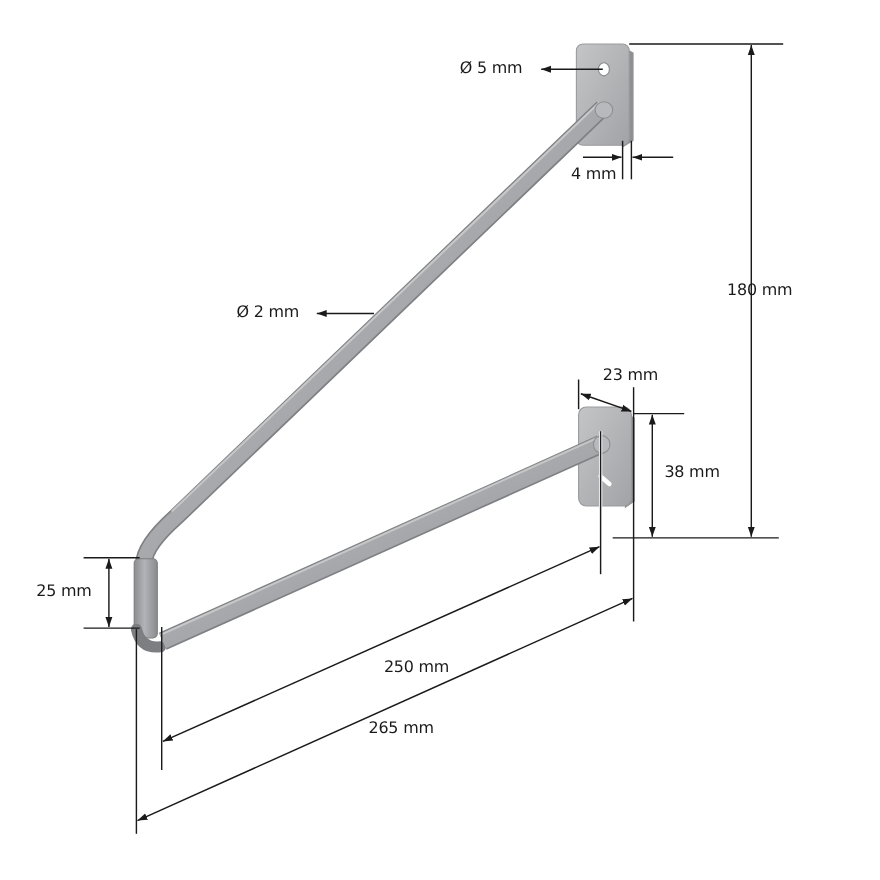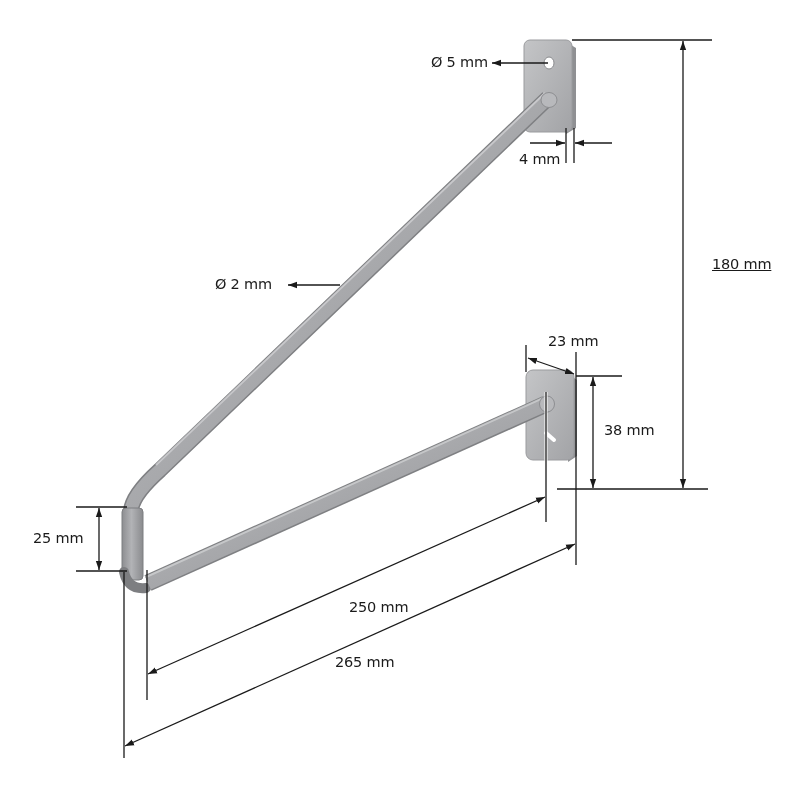--- a/index.html
+++ b/index.html
@@ -105,22 +105,22 @@
       <line x1="546" y1="392" x2="546" y2="522" stroke="#ffffff" stroke-width="3"></line>
       <line x1="546" y1="392" x2="546" y2="522"></line>
       <line x1="147" y1="570" x2="147" y2="700"></line>
       <line x1="148" y1="674" x2="545" y2="497" marker-start="url(#arrow)" marker-end="url(#arrow)"></line>
 
       <line x1="124" y1="572" x2="124" y2="758"></line>
       <line x1="125" y1="746" x2="575" y2="544" marker-start="url(#arrow)" marker-end="url(#arrow)"></line>
     </g>
   </svg>
 
-  <span class="lbl" style="left:418px; top:55px;margin-left:13px;">Ø 5 mm</span>
+  <span class="lbl" style="left:418px; top:55px;">Ø 5 mm</span>
   <span class="lbl" style="left:519px; top:152px;">4 mm</span>
-  <span class="lbl" style="left:712px; top:257px;text-decoration:underline;">180 mm</span>
+  <span class="lbl" style="left:661px; top:257px;">180 mm</span>
   <span class="lbl" style="left:215px; top:277px;">Ø 2 mm</span>
   <span class="lbl" style="left:532px; top:334px;margin-left:16px;">23 mm</span>
   <span class="lbl" style="left:604px; top:423px;">38 mm</span>
   <span class="lbl" style="left:33px; top:531px;">25 mm</span>
   <span class="lbl" style="left:349px; top:600px;">250 mm</span>
   <span class="lbl" style="left:335px; top:655px;">265 mm</span>
 </div>
 
 </body></html>

